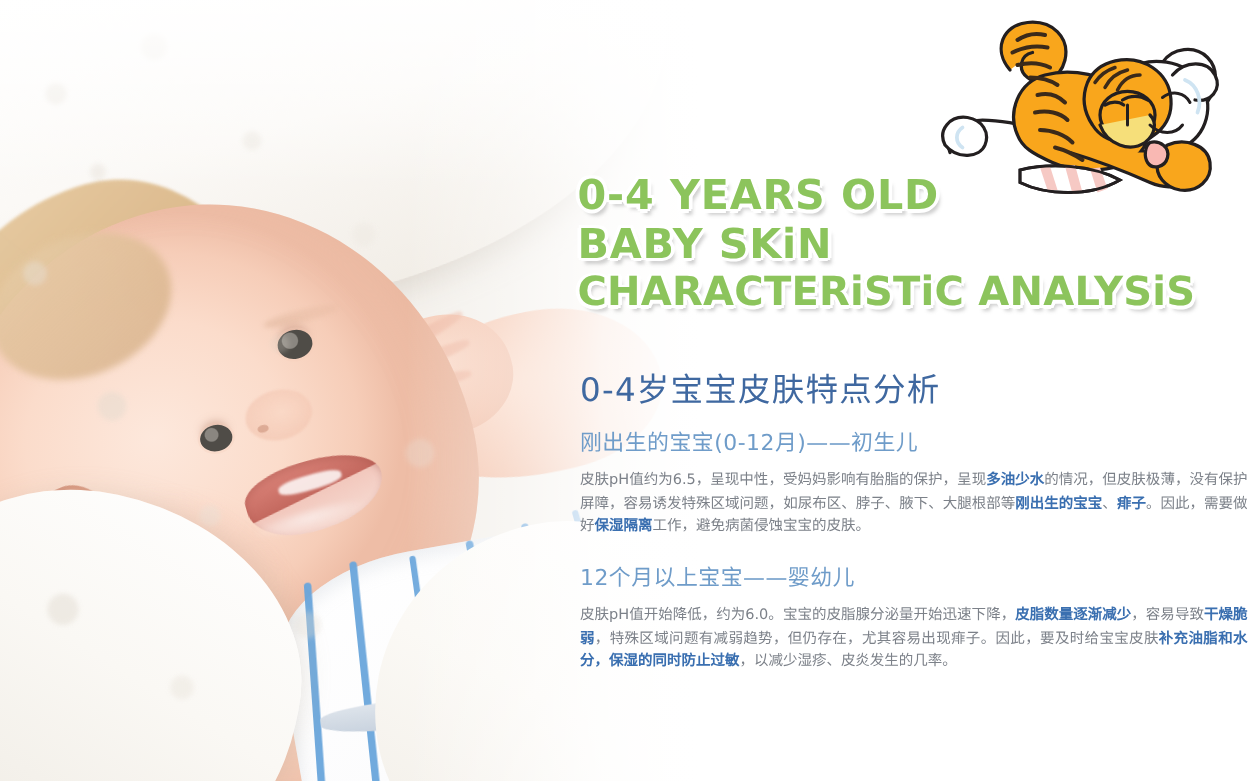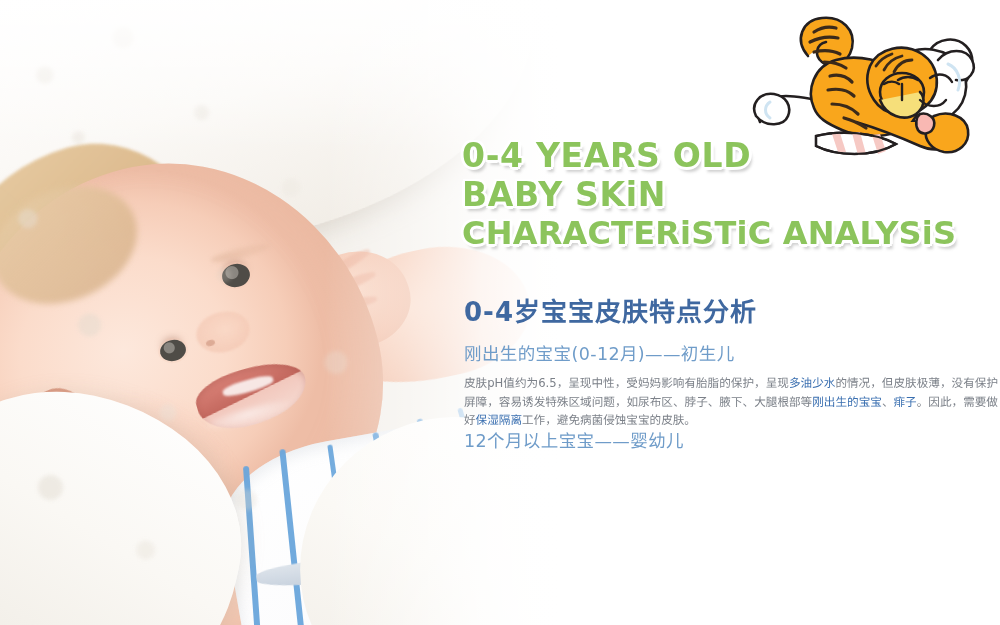--- a/index.html
+++ b/index.html
@@ -215,29 +215,29 @@
       -2px -2px 0 #fff, 2px -2px 0 #fff, -2px 2px 0 #fff, 2px 2px 0 #fff,
       -3px 0 0 #fff, 3px 0 0 #fff, 0 3px 0 #fff,
       3px 5px 3px rgba(150,150,150,.45);
     white-space:nowrap;
   }
   .headline .hl.l3{font-size:32px;letter-spacing:.2px;}
 
   
   .cn-title{
     position:absolute;left:2px;top:291px;
-    font-size:26px;font-weight:700;letter-spacing:1px;
+    font-size:26px;font-weight:400;letter-spacing:1px;
     color:#3f68a0;
     font-family:"DejaVu Sans","Liberation Sans",sans-serif;
   }
 
   
   .section{position:absolute;left:2px;width:534px;}
   .sec1{top:340px;}
-  .sec2{top:427px;}
+  .sec2{top:448px;}
   .sec3{top:516px;}
 
   .sub-head{
     font-size:17.5px;
     color:#6f9cc9;
     letter-spacing:.4px;
     margin:0 0 9px 0;
     font-weight:400;
     font-family:"DejaVu Sans","Liberation Sans",sans-serif;
   }
@@ -246,21 +246,21 @@
   }
   .body-text{
     font-size:11.6px;
     line-height:18.6px;
     color:#7c8189;
     margin:0;
     text-align:justify;
     font-family:"DejaVu Sans","Liberation Sans",sans-serif;
   }
   .sec3 .body-text{color:#868b93;line-height:18.8px;}
-  .hi{color:#3a6fb0;font-weight:400;}
+  .hi{color:#3a6fb0;font-weight:700;}
 </style>
 </head>
 <body>
 
 <div id="poster">
 
   <div class="photo-layer">
     <div class="blanket-base"></div>
     <div class="fluff"></div>
     <div class="fold-top"></div>
@@ -406,17 +406,18 @@
 
     <div class="cn-title">0-4岁宝宝皮肤特点分析</div>
 
     <div class="section sec1">
       <div class="sub-head">刚出生的宝宝(0-12月)——初生儿</div>
       <p class="body-text"><span>皮肤pH值约为6.5，呈现中性，受妈妈影响有胎脂的保护，呈现</span><span class="hi">多油少水</span><span>的情况，但皮肤极薄，没有保护屏障，容易诱发特殊区域问题，如尿布区、脖子、腋下、大腿根部等</span><span class="hi">刚出生的宝宝</span><span>、</span><span class="hi">痱子</span><span>。因此，需要做好</span><span class="hi">保湿隔离</span><span>工作，避免病菌侵蚀宝宝的皮肤。</span></p>
     </div>
 
     <div class="section sec2">
       <div class="sub-head">12个月以上宝宝——婴幼儿</div>
+      <p class="body-text"><span>皮肤pH值开始降低，约为6.0。宝宝的皮脂腺分泌量开始迅速下降，</span><span class="hi">皮脂数量逐渐减少</span><span>，容易导致</span><span class="hi">干燥脆弱</span><span>，特殊区域问题有减弱趋势，但仍存在，尤其容易出现痱子。因此，要及时给宝宝皮肤</span><span class="hi">补充油脂和水分，保湿的同时防止过敏</span><span>，以减少湿疹、皮炎发生的几率。</span></p>
     </div>
 
 
   </div>
 </div>
 
 </body></html>

